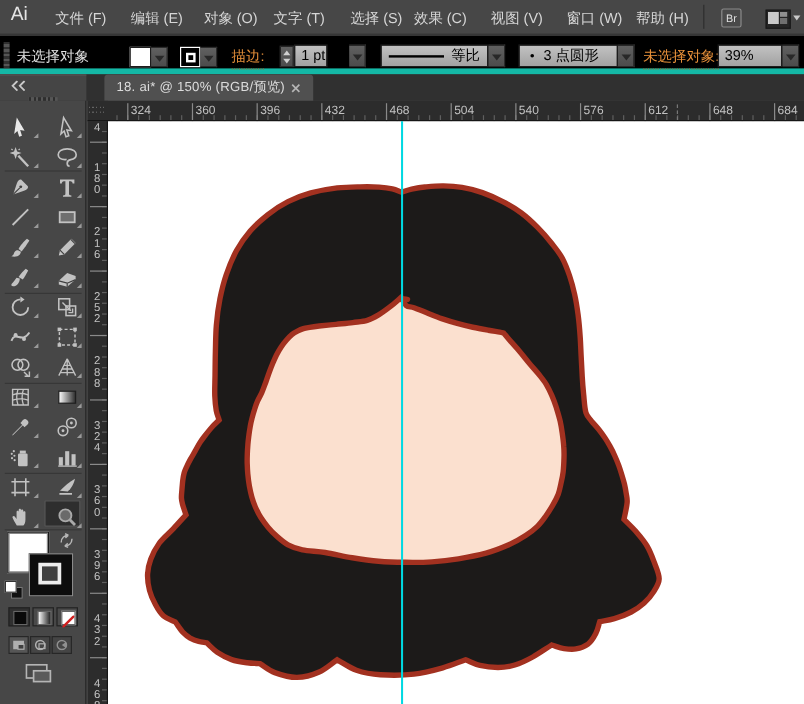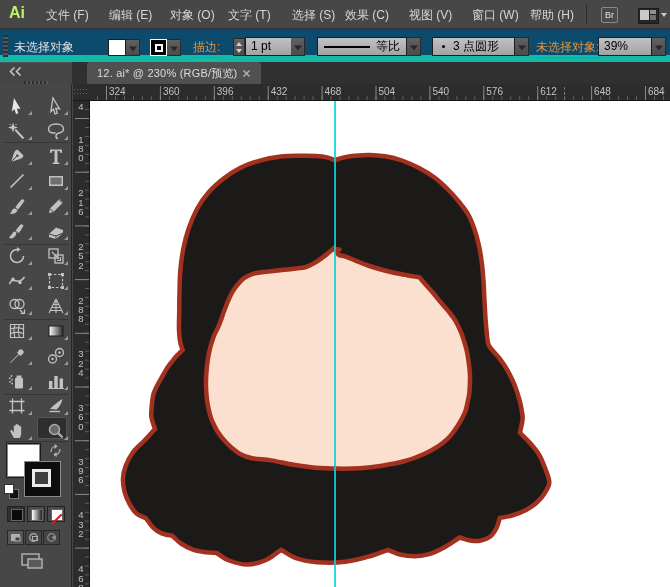--- a/index.html
+++ b/index.html
@@ -5,59 +5,59 @@
 .abs{position:absolute}
 </style></head><body>
 <div class="abs" style="left:90px;top:101px;width:580px;height:486px;background:#fff"></div>
 <svg width="670" height="587" viewBox="0 0 670 587" style="position:absolute;left:0;top:0">
     <path d="M334.8,160.2 C332.2,159.3 330.1,158.1 327.0,157.4 C323.9,156.7 320.5,156.2 316.0,155.9 C311.5,155.6 305.8,155.6 300.0,155.7 C294.2,155.8 287.8,155.8 281.0,156.6 C274.2,157.4 265.8,158.9 259.0,160.8 C252.2,162.7 246.0,165.0 240.0,168.0 C234.0,171.0 228.2,174.9 223.0,179.0 C217.8,183.1 212.8,187.5 208.5,192.5 C204.2,197.5 200.3,202.9 197.0,209.0 C193.7,215.1 190.8,222.3 188.5,229.0 C186.2,235.7 184.7,242.0 183.3,249.0 C181.9,256.0 180.9,263.7 180.3,271.0 C179.7,278.3 179.7,286.0 179.5,293.0 C179.3,300.0 179.3,306.8 179.2,313.0 C179.1,319.2 178.8,325.2 179.0,330.0 C179.2,334.8 179.6,338.7 180.2,342.0 C180.8,345.3 181.8,347.3 182.6,350.0 C180.7,351.9 178.7,353.6 176.9,355.6 C175.1,357.6 173.5,359.6 171.8,361.8 C170.1,364.0 168.1,366.5 166.6,368.9 C165.1,371.3 163.9,373.6 162.6,376.0 C161.2,378.4 159.7,380.8 158.5,383.0 C157.3,385.2 156.3,387.2 155.5,389.0 C154.7,390.8 154.0,392.1 153.5,394.0 C153.0,395.9 152.6,397.9 152.3,400.5 C152.0,403.1 151.7,406.9 151.5,409.3 C151.3,411.8 151.1,413.4 151.2,415.2 C151.3,417.0 151.5,417.9 152.1,420.2 C152.7,422.5 154.0,426.1 155.0,429.0 C151.5,432.8 148.2,436.6 144.5,440.5 C140.8,444.4 136.0,448.2 132.8,452.5 C129.7,456.8 127.2,461.7 125.6,466.0 C124.0,470.3 123.2,474.0 123.0,478.3 C122.8,482.6 123.5,487.8 124.6,492.0 C125.7,496.2 127.5,500.2 129.5,503.8 C131.4,507.4 133.6,511.0 136.3,513.4 C139.1,515.8 142.8,516.7 146.0,518.3 C148.2,521.2 150.4,524.8 152.5,527.0 C154.6,529.2 156.3,530.5 158.5,531.8 C160.7,533.0 163.2,533.9 165.5,534.5 C167.8,535.1 170.0,535.3 172.2,535.7 C175.1,538.3 177.5,541.2 181.0,543.5 C184.5,545.8 188.8,548.2 193.0,549.7 C197.2,551.2 202.1,551.8 206.0,552.3 C209.9,552.8 213.1,552.8 216.6,553.0 C220.7,555.5 223.8,558.6 229.0,560.5 C234.2,562.4 241.3,564.6 247.5,564.5 C253.7,564.4 260.4,562.5 266.0,560.0 C271.6,557.5 276.0,553.2 281.0,549.8 C286.3,552.7 291.0,556.4 297.0,558.5 C303.0,560.6 309.0,561.8 317.0,562.3 C325.0,562.8 336.3,562.8 345.0,561.8 C353.7,560.8 361.8,558.5 369.0,556.5 C376.2,554.5 381.7,552.0 388.0,549.8 C392.0,551.4 395.5,553.4 400.0,554.5 C404.5,555.6 410.2,556.2 415.0,556.2 C419.8,556.2 424.2,555.7 429.0,554.2 C433.8,552.8 438.9,550.3 444.0,547.5 C449.1,544.7 454.5,540.8 459.8,537.5 C463.2,538.5 466.6,540.0 470.0,540.5 C473.4,541.0 476.7,541.4 480.0,540.8 C483.3,540.2 487.2,538.9 490.0,536.8 C492.8,534.7 494.9,531.1 496.5,528.0 C498.1,524.9 498.7,521.3 499.8,518.0 C503.9,517.2 507.6,516.8 512.0,515.5 C516.4,514.2 521.9,512.2 526.0,510.0 C530.1,507.8 533.7,505.3 536.8,502.5 C539.9,499.7 542.7,496.4 544.8,493.0 C546.9,489.6 549.2,486.4 549.3,482.4 C549.4,478.4 547.0,473.4 545.3,468.8 C543.6,464.2 541.8,459.3 539.2,455.0 C536.7,450.7 533.2,446.7 530.0,443.0 C526.8,439.3 523.3,436.2 520.0,432.8 C520.9,428.2 522.3,422.6 522.6,419.0 C522.9,415.4 522.3,414.1 521.9,411.5 C521.5,408.9 521.0,406.1 520.4,403.5 C519.8,400.9 519.1,398.6 518.3,396.0 C517.5,393.4 516.7,390.7 515.7,388.0 C514.7,385.3 513.6,382.7 512.4,380.0 C511.2,377.3 509.7,374.3 508.3,371.8 C506.9,369.3 505.7,367.2 504.2,365.0 C502.7,362.8 501.4,360.9 499.5,358.5 C497.6,356.1 495.0,353.4 492.8,350.8 C491.3,348.5 489.4,347.6 488.3,344.0 C487.2,340.4 486.9,334.0 486.4,329.0 C485.9,324.0 485.5,319.3 485.2,314.0 C484.9,308.7 484.6,302.5 484.3,297.0 C484.0,291.5 483.9,286.8 483.5,281.0 C483.1,275.2 482.5,268.0 481.7,262.0 C480.9,256.0 480.0,250.3 478.8,245.0 C477.6,239.7 476.4,235.0 474.7,230.0 C473.0,225.0 471.0,219.6 468.5,215.0 C466.0,210.4 462.9,206.8 459.5,202.5 C456.1,198.2 452.2,193.7 448.0,189.5 C443.8,185.3 439.3,181.1 434.5,177.5 C429.7,173.9 424.4,170.8 419.0,168.0 C413.6,165.2 407.7,162.5 402.0,160.5 C396.3,158.5 390.4,157.1 385.0,156.2 C379.6,155.3 374.7,155.0 369.5,154.9 C364.3,154.8 358.4,155.4 354.0,155.8 C349.6,156.2 346.2,156.9 343.0,157.6 C339.8,158.3 337.5,159.3 334.8,160.2 Z" fill="#1c1a19" stroke="#a23120" stroke-width="4.5"></path>
     <path d="M334.3,247.8 C335.7,250.1 336.7,253.2 338.5,254.6 C340.3,256.0 342.1,255.4 345.0,256.4 C347.9,257.4 352.2,259.3 356.0,260.8 C359.8,262.3 363.8,264.1 368.0,265.5 C372.2,266.9 376.7,268.3 381.0,269.5 C385.3,270.7 389.7,271.8 394.0,272.7 C398.3,273.6 403.2,274.5 407.0,275.2 C410.8,275.9 414.4,276.4 416.5,276.8 C418.6,277.2 418.7,277.3 419.8,277.6 C421.7,279.9 423.3,281.9 425.6,284.5 C427.9,287.1 430.8,290.2 433.4,293.3 C436.0,296.4 438.6,299.8 441.2,302.9 C443.8,306.0 446.5,308.8 448.8,311.7 C451.1,314.6 453.4,317.3 455.2,320.3 C457.0,323.3 458.5,326.5 459.9,329.7 C461.3,332.9 462.4,335.8 463.5,339.3 C464.6,342.9 466.0,347.4 466.8,351.0 C467.6,354.6 468.0,357.2 468.5,360.7 C469.0,364.2 469.6,368.8 469.8,372.2 C470.1,375.6 470.1,377.8 470.0,381.3 C469.9,384.8 469.7,389.6 469.3,393.2 C468.9,396.8 468.2,399.6 467.5,402.7 C466.8,405.8 466.4,408.7 465.2,411.8 C464.0,414.9 462.2,418.2 460.4,421.3 C458.6,424.4 456.5,427.7 454.4,430.6 C452.3,433.5 450.5,436.0 447.8,438.6 C445.1,441.2 442.0,443.7 438.0,446.3 C434.0,448.9 429.5,451.6 424.0,454.0 C418.5,456.4 412.0,459.1 405.0,461.0 C398.0,462.9 389.5,464.5 382.0,465.7 C374.5,466.9 367.4,467.7 360.0,468.2 C352.6,468.7 344.9,468.7 337.5,468.6 C330.1,468.5 322.8,468.3 315.5,467.7 C308.2,467.1 300.9,466.0 293.5,464.8 C286.1,463.6 277.9,461.5 271.0,460.4 C264.1,459.3 257.2,459.3 252.0,458.2 C246.8,457.1 243.5,455.9 240.0,454.0 C236.5,452.1 233.6,449.4 230.8,447.0 C228.1,444.6 225.7,442.1 223.5,439.5 C221.3,436.9 219.3,434.3 217.5,431.5 C215.7,428.7 214.1,425.4 212.8,422.5 C211.5,419.6 210.6,416.9 209.8,414.0 C209.0,411.1 208.4,408.2 207.8,405.0 C207.2,401.8 206.8,398.2 206.5,395.0 C206.2,391.8 206.1,388.8 206.0,386.0 C205.9,383.2 206.0,380.7 206.1,378.0 C206.2,375.3 206.4,372.7 206.6,370.0 C206.8,367.3 207.2,364.5 207.5,362.0 C207.8,359.5 208.2,357.3 208.6,355.0 C209.0,352.7 209.5,350.5 210.1,348.2 C210.7,345.9 211.3,343.6 212.1,341.3 C212.8,339.0 213.6,336.6 214.6,334.3 C215.6,332.0 217.0,329.8 218.1,327.4 C219.2,324.9 220.1,322.2 221.1,319.6 C222.1,317.0 222.8,314.4 223.8,311.8 C224.8,309.2 225.8,306.4 226.9,303.8 C228.0,301.2 229.1,298.4 230.3,296.0 C231.5,293.6 232.9,291.2 234.3,289.1 C235.7,287.0 237.1,285.2 238.6,283.5 C240.1,281.8 241.6,280.1 243.2,278.8 C244.8,277.5 246.7,276.5 248.3,275.7 C249.9,274.9 251.2,274.4 252.8,273.9 C254.4,273.4 255.8,273.2 258.0,272.8 C260.2,272.4 262.3,272.1 266.0,271.7 C269.7,271.3 275.3,270.8 280.0,270.3 C284.7,269.8 289.7,269.4 294.0,268.8 C298.3,268.2 302.4,268.1 306.0,267.0 C309.6,265.9 312.2,264.4 315.5,262.4 C318.8,260.4 322.9,257.3 326.0,254.9 C329.1,252.5 331.5,250.2 334.3,247.8 Z" fill="#fbe0cf" stroke="#a23120" stroke-width="4.5"></path>
     <path d="M334.8,249.3 Q337.5,248.8 339.6,249.6" fill="none" stroke="#a23120" stroke-width="4.4" stroke-linecap="round"></path>
     <rect x="334.2" y="101" width="1.7" height="486" fill="#00d9e2"></rect>
   </svg>
 <div class="abs" style="left:0;top:0;width:670px;height:28px;background:#474747;border-bottom:2px solid #363636">
-    <div class="abs" style="left:9px;top:4px;font-family:'Liberation Sans',sans-serif;font-weight:bold;font-size:16px;color:#bef264">Ai</div>
+    <div class="abs" style="left:9px;top:4px;font-family:'Liberation Sans',sans-serif;font-weight:normal;font-size:16px;color:#e5e5e5">Ai</div>
     <div class="abs" style="left:46px;top:7px;font-size:12px;color:#d6d6d6">文件 (F)</div>
     <div class="abs" style="left:109px;top:7px;font-size:12px;color:#d6d6d6">编辑 (E)</div>
     <div class="abs" style="left:170px;top:7px;font-size:12px;color:#d6d6d6">对象 (O)</div>
     <div class="abs" style="left:228px;top:7px;font-size:12px;color:#d6d6d6">文字 (T)</div>
     <div class="abs" style="left:292px;top:7px;font-size:12px;color:#d6d6d6">选择 (S)</div>
     <div class="abs" style="left:345px;top:7px;font-size:12px;color:#d6d6d6">效果 (C)</div>
     <div class="abs" style="left:409px;top:7px;font-size:12px;color:#d6d6d6">视图 (V)</div>
     <div class="abs" style="left:472px;top:7px;font-size:12px;color:#d6d6d6">窗口 (W)</div>
     <div class="abs" style="left:530px;top:7px;font-size:12px;color:#d6d6d6">帮助 (H)</div>
     <div class="abs" style="left:586px;top:4px;width:1px;height:20px;background:#2d2d2d"></div>
     <div class="abs" style="left:601px;top:7px;width:15px;height:14px;background:#4a4a4a;border:1px solid #8a8a8a;border-radius:2px;color:#e0e0e0;font-size:9px;text-align:center;line-height:14px">Br</div>
     <div class="abs" style="left:638px;top:8px;width:19px;height:14px;border:1px solid #1a1a1a;background:#252525">
 <div class="abs" style="left:1px;top:1px;width:9px;height:10px;background:#c9c9c9"></div>
 <div class="abs" style="left:11px;top:1px;width:6px;height:4px;background:#8f8f8f"></div>
 <div class="abs" style="left:11px;top:6px;width:6px;height:5px;background:#6f6f6f"></div>
     </div>
     <div class="abs" style="left:661px;top:13px;width:0;height:0;border-left:3.5px solid transparent;border-right:3.5px solid transparent;border-top:4px solid #c9c9c9"></div>
   </div>
-<div class="abs" style="left:0;top:30px;width:670px;height:32px;background:#0c4a6e;border-bottom:7px solid #14b8a6;box-sizing:border-box">
+<div class="abs" style="left:0;top:30px;width:670px;height:32px;background:#000000;border-bottom:5px solid #14b8a6;box-sizing:border-box">
     <div class="abs" style="left:3px;top:5px;width:5px;height:22px;background:repeating-linear-gradient(to bottom,#303030 0 2px,#555 2px 4px)"></div>
     <div class="abs" style="left:14px;top:9px;font-size:12px;color:#e0e0e0">未选择对象</div>
     <div class="abs" style="left:108px;top:9px;width:18px;height:17px;background:#fff;border:1px solid #1d1d1d;box-sizing:border-box"></div>
     <div style="position:absolute;left:126px;top:9px;width:14px;height:17px;background:linear-gradient(#606060,#4c4c4c);border:1px solid #2a2a2a;border-left:none;box-sizing:border-box">
       <div style="position:absolute;left:50%;top:50%;transform:translate(-50%,-30%);width:0;height:0;border-left:4px solid transparent;border-right:4px solid transparent;border-top:5px solid #282828"></div>
     </div>
     <div class="abs" style="left:150px;top:9px;width:17px;height:17px;background:#fff;box-sizing:border-box">
 <div class="abs" style="left:1px;top:1px;width:15px;height:15px;background:#000"></div>
 <div class="abs" style="left:4.5px;top:4.5px;width:8px;height:8px;border:2px solid #fff;box-sizing:border-box;background:#000"></div>
     </div>
     <div style="position:absolute;left:167px;top:9px;width:14px;height:17px;background:linear-gradient(#606060,#4c4c4c);border:1px solid #2a2a2a;border-left:none;box-sizing:border-box">
       <div style="position:absolute;left:50%;top:50%;transform:translate(-50%,-30%);width:0;height:0;border-left:4px solid transparent;border-right:4px solid transparent;border-top:5px solid #282828"></div>
     </div>
     <div class="abs" style="left:193px;top:9px;font-size:12px;color:#e8913a;border-bottom:1px dotted #a2692c;padding-bottom:1px">描边:</div>
     <div class="abs" style="left:233px;top:8px;width:12px;height:18px;background:linear-gradient(#606060,#4c4c4c);border:1px solid #2a2a2a;box-sizing:border-box">
 <div class="abs" style="left:2px;top:2.5px;width:0;height:0;border-left:3px solid transparent;border-right:3px solid transparent;border-bottom:4px solid #d0d0d0"></div>
 <div class="abs" style="left:2px;top:9.5px;width:0;height:0;border-left:3px solid transparent;border-right:3px solid transparent;border-top:4px solid #d0d0d0"></div>
     </div>
-    <div style="position:absolute;left:245px;top:7px;width:60px;height:19px;background:linear-gradient(#c2c2c2,#a2a2a2);border:1px solid #1d1d1d;box-sizing:border-box;color:#000;font-size:12px;line-height:17px;padding-left:5px;white-space:nowrap;overflow:hidden">1 pt</div>
+    <div style="position:absolute;left:245px;top:7px;width:28px;height:19px;background:linear-gradient(#c2c2c2,#a2a2a2);border:1px solid #1d1d1d;box-sizing:border-box;color:#000;font-size:12px;line-height:17px;padding-left:5px;white-space:nowrap;overflow:hidden">1 pt</div>
     <div style="position:absolute;left:291px;top:7px;width:14px;height:19px;background:linear-gradient(#606060,#4c4c4c);border:1px solid #2a2a2a;border-left:none;box-sizing:border-box">
       <div style="position:absolute;left:50%;top:50%;transform:translate(-50%,-30%);width:0;height:0;border-left:4px solid transparent;border-right:4px solid transparent;border-top:5px solid #282828"></div>
     </div>
     <div style="position:absolute;left:317px;top:7px;width:90px;height:19px;background:linear-gradient(#c2c2c2,#a2a2a2);border:1px solid #1d1d1d;box-sizing:border-box;color:#000;font-size:12px;line-height:17px;padding-left:6px;white-space:nowrap;overflow:hidden"><span style="display:inline-block;width:46px;height:2px;background:#000;vertical-align:middle;margin-right:6px"></span><span style="vertical-align:middle">等比</span></div>
     <div style="position:absolute;left:407px;top:7px;width:14px;height:19px;background:linear-gradient(#606060,#4c4c4c);border:1px solid #2a2a2a;border-left:none;box-sizing:border-box">
       <div style="position:absolute;left:50%;top:50%;transform:translate(-50%,-30%);width:0;height:0;border-left:4px solid transparent;border-right:4px solid transparent;border-top:5px solid #282828"></div>
     </div>
     <div style="position:absolute;left:432px;top:7px;width:83px;height:19px;background:linear-gradient(#c2c2c2,#a2a2a2);border:1px solid #1d1d1d;box-sizing:border-box;color:#000;font-size:12px;line-height:17px;padding-left:6px;white-space:nowrap;overflow:hidden"><span style="display:inline-block;width:3px;height:3px;background:#000;border-radius:50%;vertical-align:middle;margin:0 8px 0 3px"></span><span style="vertical-align:middle">3 点圆形</span></div>
     <div style="position:absolute;left:515px;top:7px;width:14px;height:19px;background:linear-gradient(#606060,#4c4c4c);border:1px solid #2a2a2a;border-left:none;box-sizing:border-box">
       <div style="position:absolute;left:50%;top:50%;transform:translate(-50%,-30%);width:0;height:0;border-left:4px solid transparent;border-right:4px solid transparent;border-top:5px solid #282828"></div>
@@ -66,21 +66,21 @@
     <div style="position:absolute;left:598px;top:7px;width:54px;height:19px;background:linear-gradient(#c2c2c2,#a2a2a2);border:1px solid #1d1d1d;box-sizing:border-box;color:#000;font-size:12px;line-height:17px;padding-left:5px;white-space:nowrap;overflow:hidden">39%</div>
     <div style="position:absolute;left:652px;top:7px;width:14px;height:19px;background:linear-gradient(#606060,#4c4c4c);border:1px solid #2a2a2a;border-left:none;box-sizing:border-box">
       <div style="position:absolute;left:50%;top:50%;transform:translate(-50%,-30%);width:0;height:0;border-left:4px solid transparent;border-right:4px solid transparent;border-top:5px solid #282828"></div>
     </div>
   </div>
 <div class="abs" style="left:0;top:62px;width:670px;height:22px;background:#303030"></div>
 <div class="abs" style="left:0;top:62px;width:72px;height:22px;background:#454545;border-top:1px solid #555555;box-sizing:border-box"></div>
 <svg class="abs" style="left:9px;top:67px" width="13" height="9">
 <path d="M5.5 0.5 L1.5 4.5 L5.5 8.5 M11.5 0.5 L7.5 4.5 L11.5 8.5" stroke="#c9c9c9" stroke-width="1.5" fill="none"></path>
   </svg>
-<div class="abs" style="left:87px;top:62px;width:174px;height:22px;background:#505050;border-radius:3px 3px 0 0;color:#dcdcdc;font-size:11px;line-height:22px;padding-left:10px;box-sizing:border-box;letter-spacing:0.2px">12. ai* @ 230% (RGB/预览)</div>
+<div class="abs" style="left:87px;top:62px;width:174px;height:22px;background:#505050;border-radius:3px 3px 0 0;color:#dcdcdc;font-size:11px;line-height:22px;padding-left:10px;box-sizing:border-box;letter-spacing:0.2px">18. ai* @ 150% (RGB/预览)</div>
 <svg class="abs" style="left:242px;top:69px" width="9" height="9">
 <path d="M1.5 1.5 L7.5 7.5 M7.5 1.5 L1.5 7.5" stroke="#b5b5b5" stroke-width="1.4"></path>
   </svg>
 <div class="abs" style="left:0;top:84px;width:72px;height:503px;background:#474747;border-right:1px solid #262626;box-sizing:border-box">
     <div class="abs" style="left:24px;top:-3px;width:24px;height:3px;background:repeating-linear-gradient(to right,#2e2e2e 0 2px,#565656 2px 4px)"></div>
   </div>
 <div class="abs" style="left:0;top:0;width:72px;height:587px;pointer-events:none">
     <div style="position:absolute;left:7px;top:96px;width:20px;height:20px"><svg width="20" height="20" viewBox="0 0 20 20">
         <path d="M7 2 L13.5 13 L9.8 12.4 L11.3 17.2 L9 18 L7.5 13.2 L4.8 15.6 Z" fill="#e8e8e8"></path>
       </svg></div>

